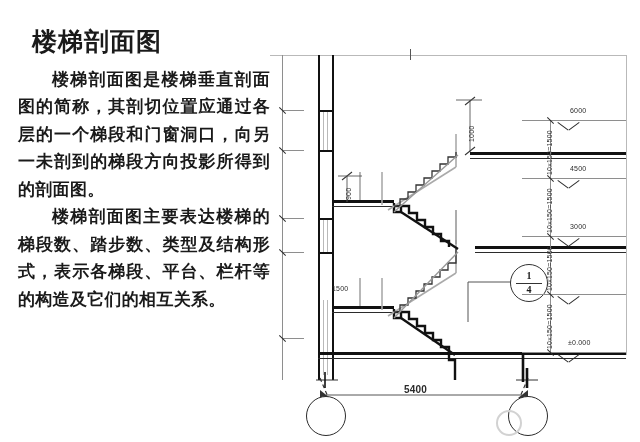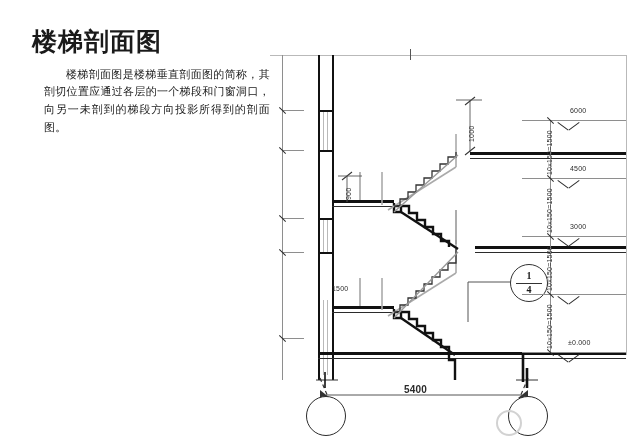--- a/index.html
+++ b/index.html
@@ -8,21 +8,21 @@
     font-family:"Liberation Serif","DejaVu Serif",serif;color:#1a1a1a;
   }
   #page{position:absolute;inset:0;width:528px;height:442px;}
 
   
   #textcol{position:absolute;left:18px;top:28px;width:252px;}
   #title{
     font-size:25px;font-weight:700;letter-spacing:1px;line-height:1.1;
     margin:0 0 10px 14px;
   }
-  #body-para{font-size:11px;line-height:1.62;font-weight:400;letter-spacing:0.3px;text-align:justify;margin-left:26px;}
+  #body-para{font-size:17px;line-height:1.62;font-weight:700;letter-spacing:0.3px;text-align:justify;}
   #body-para p{margin:0;text-indent:2em;}
 
   
   #drawing{position:absolute;left:270px;top:0;width:370px;height:442px;}
   .ln{position:absolute;background:#2b2b2b;}
   .h{height:1px;} .v{width:1px;}
   .thick{background:#111;}
   .grey{background:#8e8e8e;}
   .lt{background:#b9b9b9;}
 
@@ -53,20 +53,21 @@
 </style>
 </head>
 <body>
 
 <div id="page">
 
   <div id="textcol">
     <h1 id="title">楼梯剖面图</h1>
     <div id="body-para">
       <p>楼梯剖面图是楼梯垂直剖面图的简称，其剖切位置应通过各层的一个梯段和门窗洞口，向另一未剖到的梯段方向投影所得到的剖面图。</p>
+      <p>楼梯剖面图主要表达楼梯的梯段数、踏步数、类型及结构形式，表示各梯段、平台、栏杆等的构造及它们的相互关系。</p>
     </div>
   </div>
 
   <div id="drawing">
 
     <div class="ln h lt" style="left:0px;top:55px;width:356px;"></div>
 
     <div class="ln v" style="left:140px;top:49px;height:11px;background:#555;"></div>
 
     <div class="ln v grey" style="left:12px;top:55px;height:325px;"></div>

